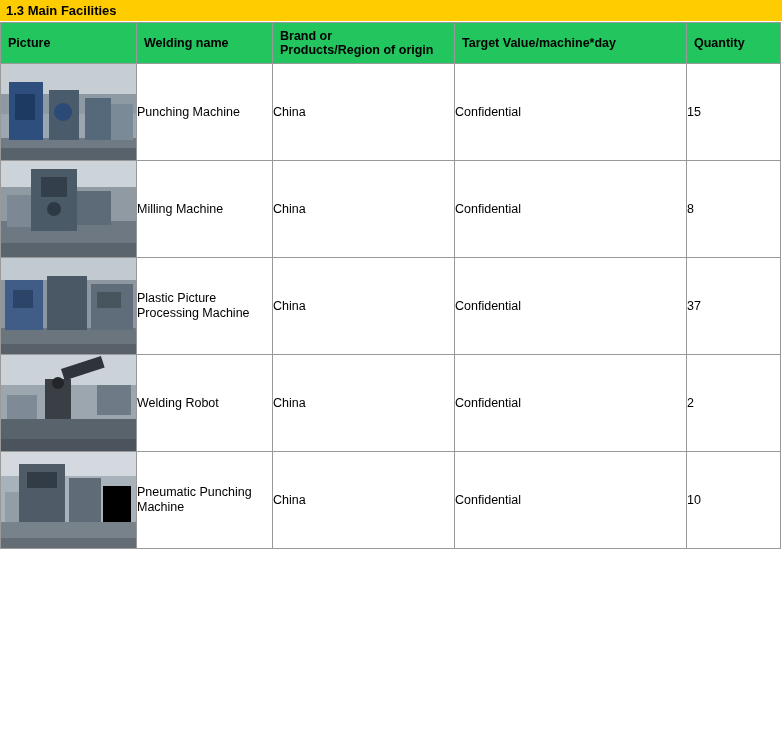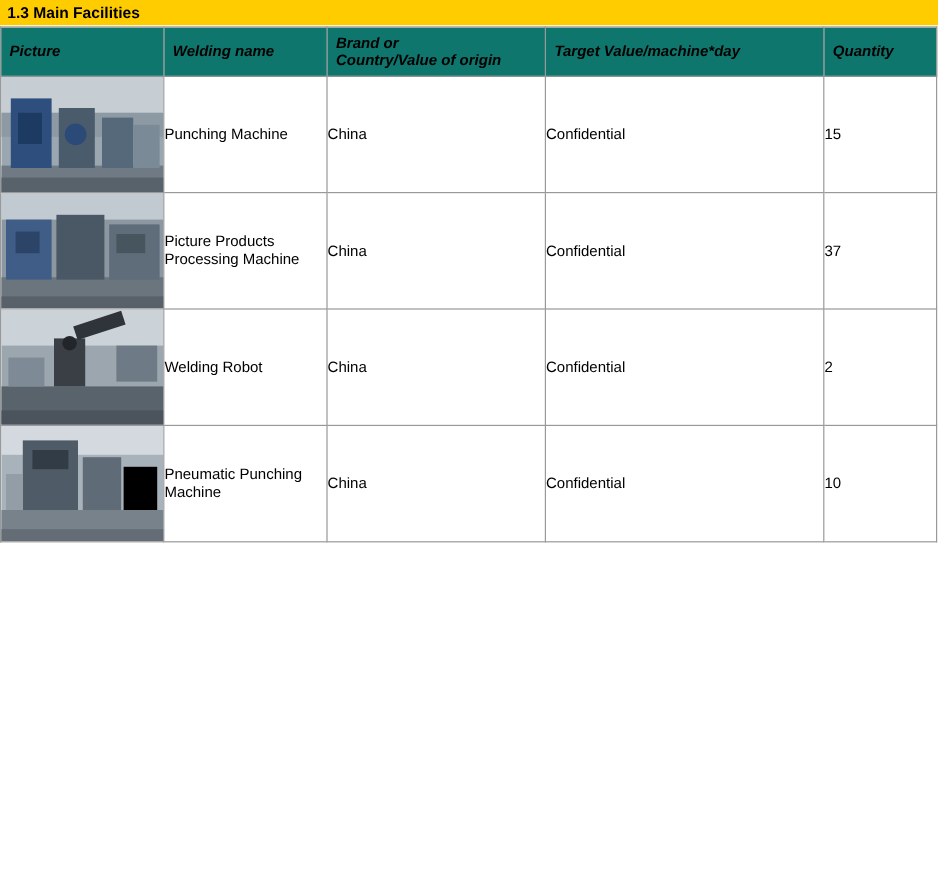--- a/index.html
+++ b/index.html
@@ -44,22 +44,21 @@
     color: #000000;
     padding: 0;
   }
   table.facilities th {
     text-align: left;
     font-weight: bold;
     padding: 5px 7px;
     height: 30px;
     vertical-align: middle;
     line-height: 14px;
-    background: #0f766e;
-    font-style: italic;
+    background: #22c55e;
   }
   col.c-pic { width: 136px; }
   col.c-name { width: 136px; }
   col.c-brand { width: 182px; }
   col.c-target { width: 232px; }
   col.c-qty { width: 94px; }
 
   td.cell-pic {
     padding: 0;
     width: 136px;
@@ -94,21 +93,21 @@
       <col class="c-brand">
       <col class="c-target">
       <col class="c-qty">
     </colgroup>
     <thead>
       <tr>
         <th>Picture</th>
         <th>Welding name</th>
         <th>
           <div class="hdr-two-line">Brand or</div>
-          <div class="hdr-two-line">Country/Value of origin</div>
+          <div class="hdr-two-line">Products/Region of origin</div>
         </th>
         <th>Target Value/machine*day</th>
         <th>Quantity</th>
       </tr>
     </thead>
     <tbody>
 
       <tr>
         <td class="cell-pic">
           <span class="photo">
@@ -126,39 +125,60 @@
               <rect x="0" y="84" width="136" height="12" fill="#58626b"></rect>
             </svg>
           </span>
         </td>
         <td class="cell-text">Punching Machine</td>
         <td class="cell-text">China</td>
         <td class="cell-text">Confidential</td>
         <td class="cell-text">15</td>
       </tr>
 
+      <tr>
+        <td class="cell-pic">
+          <span class="photo">
+            <svg width="136" height="96" viewBox="0 0 136 96" xmlns="http://www.w3.org/2000/svg">
+              <rect width="136" height="96" fill="#8f9aa3"></rect>
+              <rect x="0" y="0" width="136" height="26" fill="#cdd4d9"></rect>
+              <rect x="0" y="60" width="136" height="36" fill="#6d7882"></rect>
+              <rect x="30" y="8" width="46" height="62" fill="#4b5a67"></rect>
+              <rect x="40" y="16" width="26" height="20" fill="#33404c"></rect>
+              <rect x="76" y="30" width="34" height="34" fill="#5d6b78"></rect>
+              <rect x="6" y="34" width="24" height="32" fill="#7c8893"></rect>
+              <circle cx="53" cy="48" r="7" fill="#2d3a46"></circle>
+              <rect x="0" y="82" width="136" height="14" fill="#5a646d"></rect>
+            </svg>
+          </span>
+        </td>
+        <td class="cell-text">Milling Machine</td>
+        <td class="cell-text">China</td>
+        <td class="cell-text">Confidential</td>
+        <td class="cell-text">8</td>
+      </tr>
 
 
       <tr>
         <td class="cell-pic">
           <span class="photo">
             <svg width="136" height="96" viewBox="0 0 136 96" xmlns="http://www.w3.org/2000/svg">
               <rect width="136" height="96" fill="#8c97a1"></rect>
               <rect x="0" y="0" width="136" height="22" fill="#c2cad1"></rect>
               <rect x="0" y="70" width="136" height="26" fill="#6b757e"></rect>
               <rect x="4" y="22" width="38" height="50" fill="#3f5d86"></rect>
               <rect x="46" y="18" width="40" height="54" fill="#4a5866"></rect>
               <rect x="90" y="26" width="42" height="46" fill="#5f6d7a"></rect>
               <rect x="12" y="32" width="20" height="18" fill="#2b4468"></rect>
               <rect x="96" y="34" width="24" height="16" fill="#47555f"></rect>
               <rect x="0" y="86" width="136" height="10" fill="#586169"></rect>
             </svg>
           </span>
         </td>
-        <td class="cell-text">Picture Products Processing Machine</td>
+        <td class="cell-text">Plastic Picture Processing Machine</td>
         <td class="cell-text">China</td>
         <td class="cell-text">Confidential</td>
         <td class="cell-text">37</td>
       </tr>
 
       <tr>
         <td class="cell-pic">
           <span class="photo">
             <svg width="136" height="96" viewBox="0 0 136 96" xmlns="http://www.w3.org/2000/svg">
               <rect width="136" height="96" fill="#9ba6ae"></rect>

